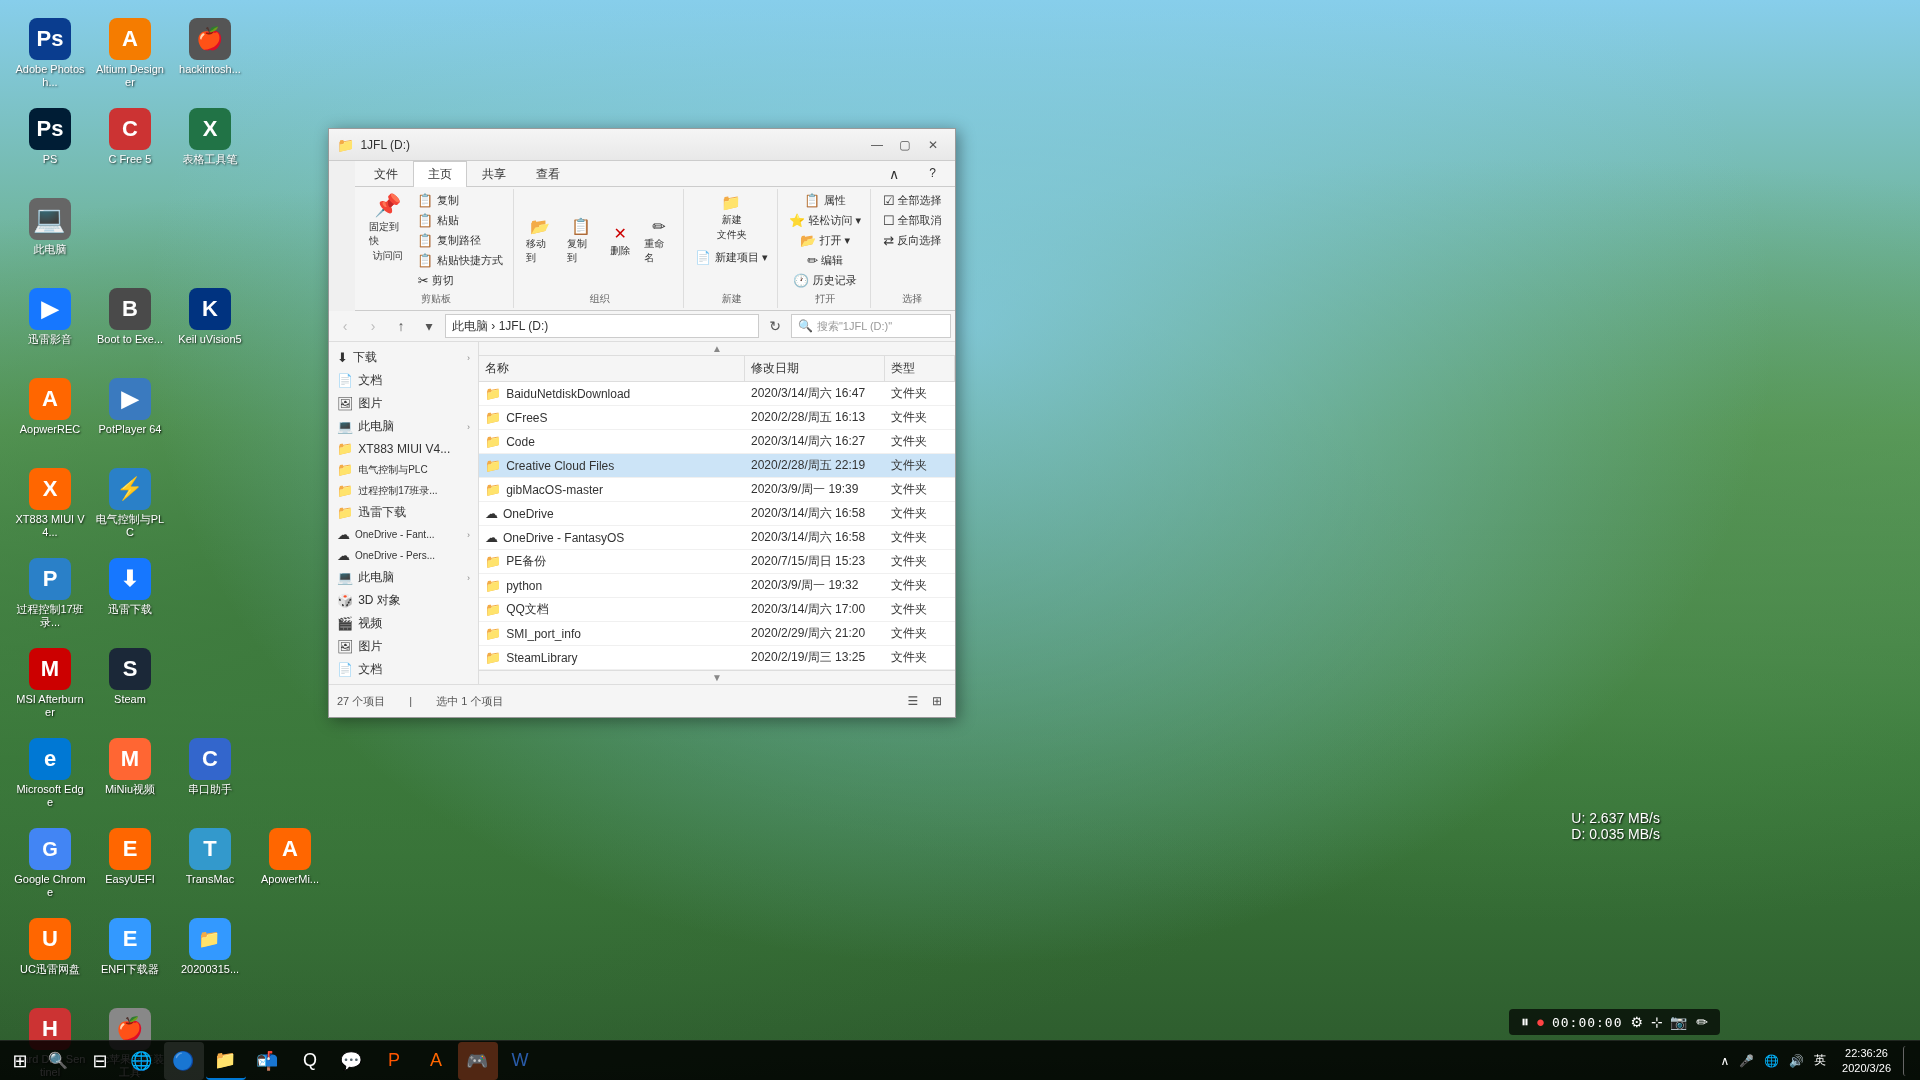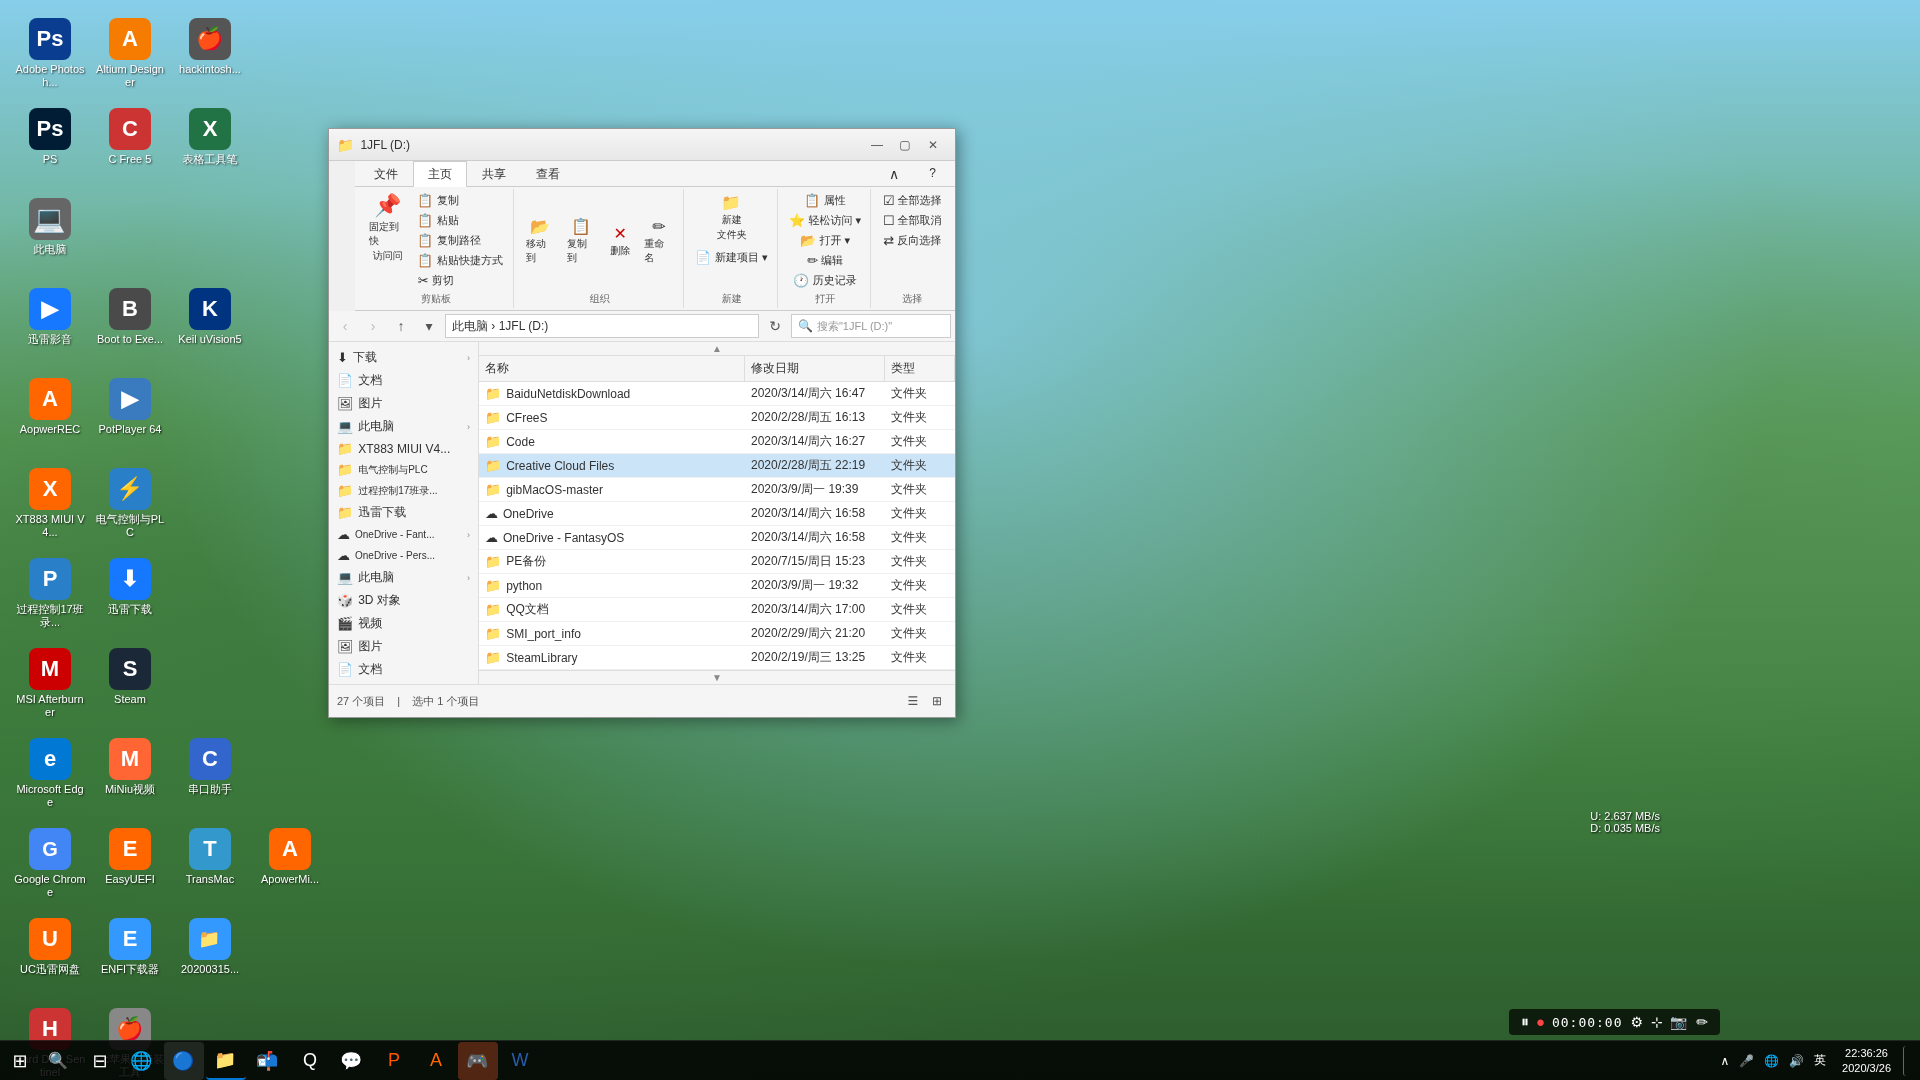--- a/index.html
+++ b/index.html
@@ -441,21 +441,21 @@
     .status-bar {
       height: 22px;
       background: #f5f5f5;
       border-top: 1px solid #ddd;
       display: flex;
       align-items: center;
       padding: 16px 8px;
       font-size: 11px;
       color: #555;
       flex-shrink: 0;
-      gap: 12px;
+      gap: 24px;
     }
     .status-right {
       margin-left: auto;
       display: flex;
       gap: 4px;
     }
     .view-btn {
       width: 20px;
       height: 20px;
       display: flex;
@@ -491,21 +491,21 @@
       cursor: pointer;
       flex-shrink: 0;
     }
 
     
     .net-indicator {
       position: absolute;
       top: 810px;
       right: 260px;
       color: white;
-      font-size: 11px;
+      font-size: 14px;
       text-shadow: 1px 1px 2px black;
       text-align: right;
       z-index: 10;
     }
   </style>
 </head>
 <body>
 
 <div class="desktop-bg"></div>
 

